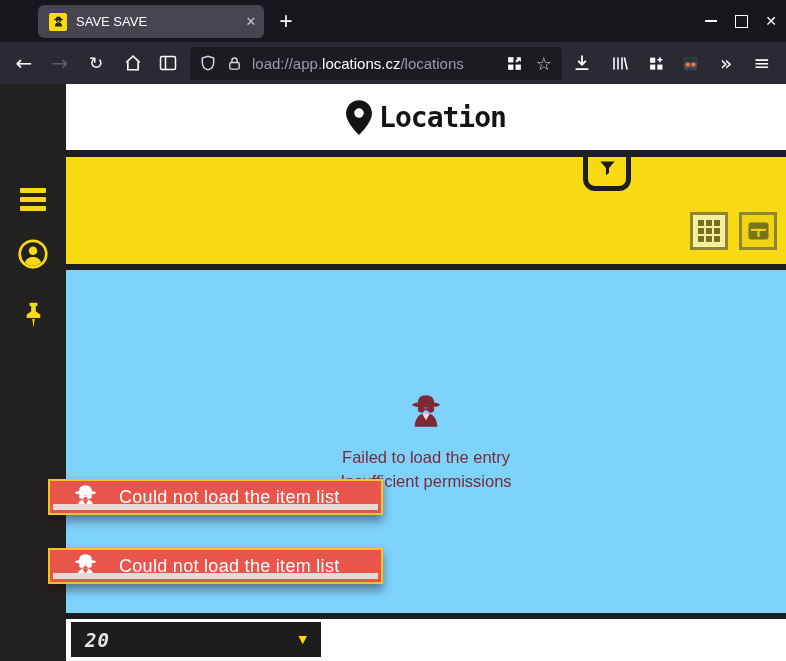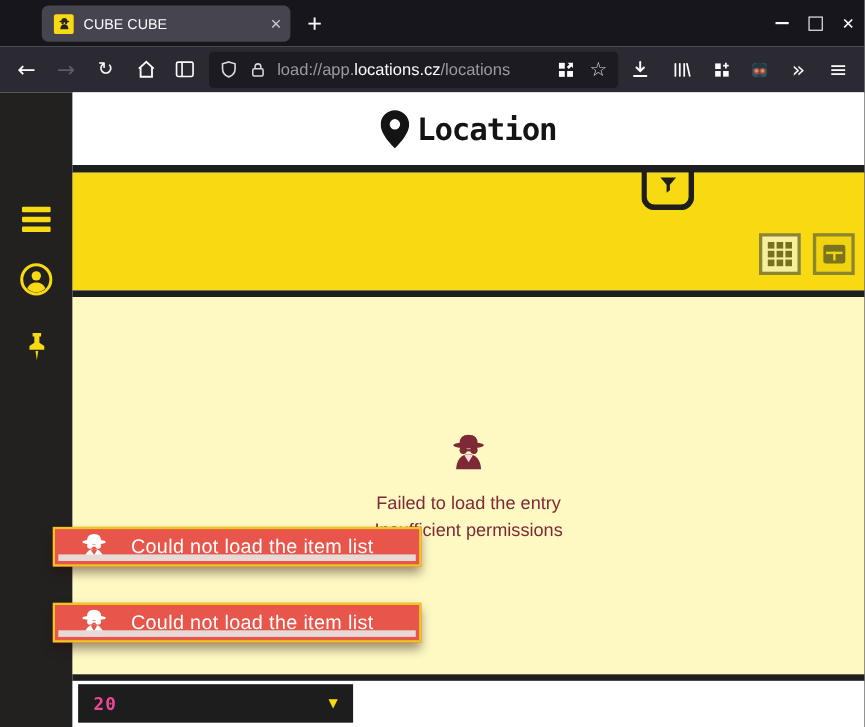--- a/index.html
+++ b/index.html
@@ -57,62 +57,62 @@
   .search input::placeholder{color:#8f8f8f;}
   .viewbtn{position:absolute;top:212px;width:38px;height:38px;box-sizing:border-box;
            border:3px solid #8D8630;display:flex;align-items:center;justify-content:center;}
   .btn-grid{left:690px;background:#F6EF9D;}
   .btn-table{left:739px;background:#F1D310;}
   .gridicon{display:grid;grid-template-columns:repeat(3,6px);grid-gap:2px;}
   .gridicon i{width:6px;height:6px;background:#77711F;display:block;}
   .divider-mid{position:absolute;left:66px;top:264px;width:720px;height:6px;background:#1f1e1e;}
 
   
-  .pink{position:absolute;left:66px;top:270px;width:720px;height:343px;background:#fef9c3;}
+  .pink{position:absolute;left:66px;top:270px;width:720px;height:343px;background:#7dd3fc;}
   .error-block{position:absolute;left:0;right:0;top:121px;text-align:center;color:#7E2936;}
   .error-line{font-size:16.5px;line-height:24px;}
   .error-block svg{margin-bottom:10px;}
 
   
   .toast{position:absolute;left:48px;width:335px;height:36px;background:#E8554A;
          border:2px solid #EFC71B;box-sizing:border-box;display:flex;align-items:center;
          box-shadow:0 6px 9px rgba(40,10,10,.45);}
   .toast-1{top:479px;} .toast-2{top:548px;}
   .toast svg{margin-left:20px;flex:none;}
   .toast-msg{color:#fff;font-size:18px;margin-left:18px;letter-spacing:.3px;white-space:nowrap;}
   .toast-progress{position:absolute;left:3px;right:3px;bottom:3px;height:6px;background:#E7D9D6;}
   .toast-progress-fill{height:100%;background:#F9F0EC;}
 
   
   .bottom-dark{position:absolute;left:66px;top:613px;width:720px;height:6px;background:#1f1e1e;}
   .bottom-white{position:absolute;left:66px;top:619px;width:720px;height:42px;background:#fff;}
   .dropdown{position:absolute;left:71px;top:622px;width:250px;height:35px;background:#1E1D1D;
             display:flex;align-items:center;justify-content:space-between;padding:0 14px;
             box-sizing:border-box;}
-  .dd-value{color:#ec4899;font-family:"DejaVu Sans Mono",monospace;font-weight:bold;
-            font-size:16px;letter-spacing:1px;}
+  .dd-value{color:#e5e5e5;font-family:"DejaVu Sans Mono",monospace;font-weight:bold;
+            font-size:19px;letter-spacing:1px;font-style:italic;}
   .dd-arrow{color:#F8DA12;font-size:11px;font-family:"DejaVu Sans",sans-serif;}
 </style>
 </head>
 <body>
 
 <div class="page">
 
   <div class="tabbar">
     <div class="tab">
       <span class="favicon">
         <svg width="13" height="13" viewBox="0 0 24 24" fill="#26251c">
           <ellipse cx="12" cy="8.3" rx="8.3" ry="1.7"></ellipse>
           <path d="M7 7.6 Q7 2.6 12 2.6 Q17 2.6 17 7.6 Z"></path>
           <circle cx="9.1" cy="11" r="2"></circle>
             <circle cx="14.9" cy="11" r="2"></circle>
           <path d="M12 13.2 C8 13.2 5.4 16.4 5.2 21.4 L18.8 21.4 C18.6 16.4 16 13.2 12 13.2 Z"></path>
         </svg>
       </span>
-      <span class="tab-title">CUBE CUBE</span>
+      <span class="tab-title">SAVE SAVE</span>
       <span class="tab-close">✕</span>
     </div>
     <span class="newtab">+</span>
     <div class="wincontrols">
       <span class="wc">
           <span class="minbar"></span>
         </span>
       <span class="wc">
           <span class="maxbox"></span>
         </span>

